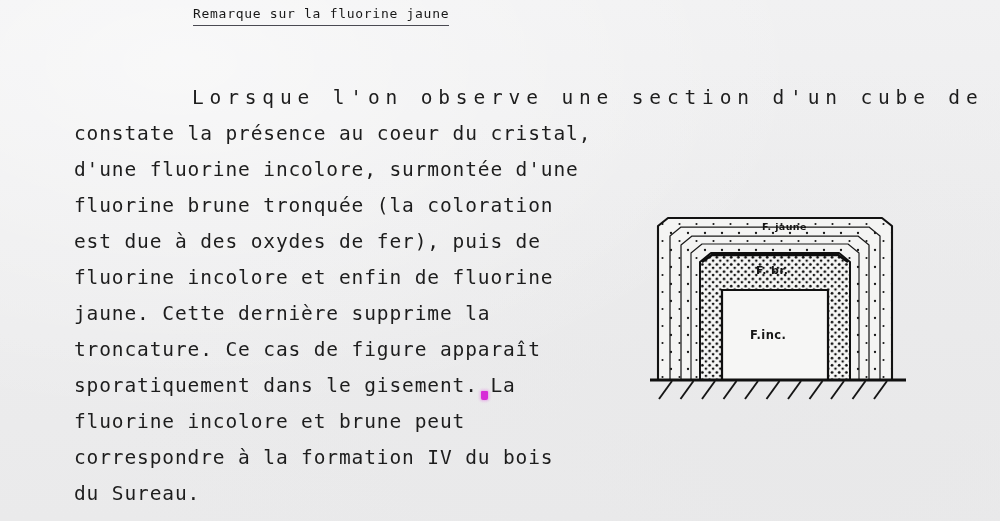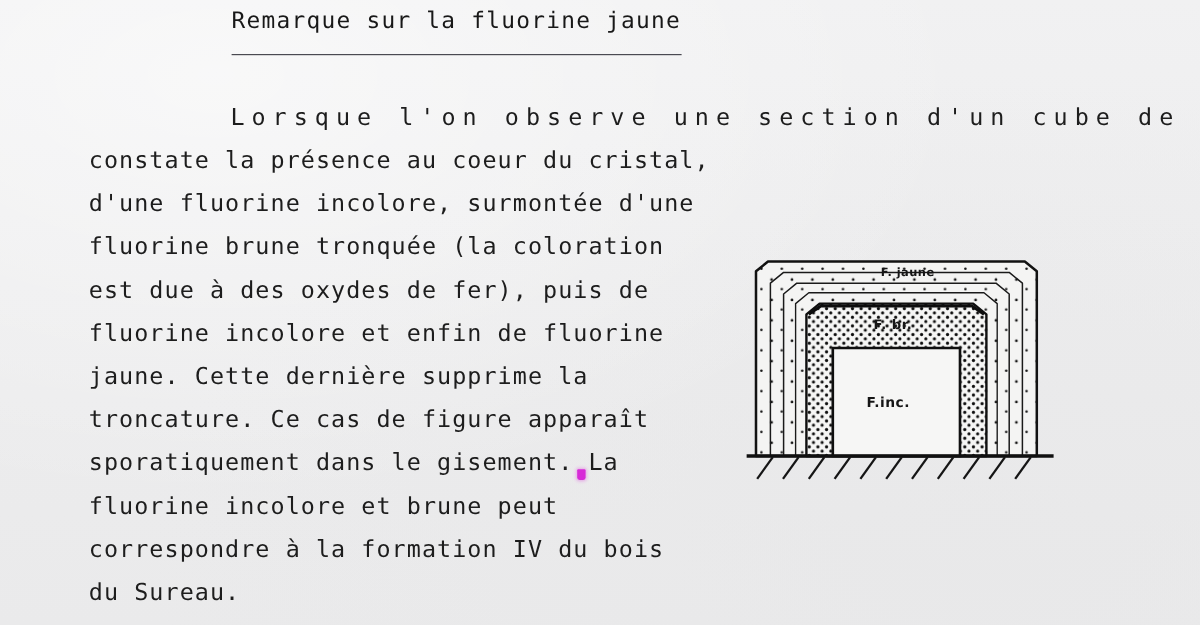--- a/index.html
+++ b/index.html
@@ -25,25 +25,25 @@
       radial-gradient(ellipse at 18% 12%, rgba(255,255,255,0.55), rgba(255,255,255,0) 55%),
       radial-gradient(ellipse at 82% 88%, rgba(232,232,233,0.8), rgba(255,255,255,0) 60%),
       linear-gradient(180deg, #f1f1f2 0%, #ededee 45%, #eaeaeb 100%);
   }
 
   
   #doc-title {
     position: absolute;
     left: 193px;
     top: 6px;
-    font-size: 19px;
+    font-size: 13px;
     letter-spacing: 0.055em;
     white-space: nowrap;
     border-bottom: 1.6px solid #4a4a52;
-    padding-bottom: 17px;
+    padding-bottom: 4px;
     color: #181818;
   }
 
   
   #body-text {
     position: absolute;
     left: 74px;
     top: 80px;
     width: 930px;
   }
@@ -71,21 +71,21 @@
     height: 9px;
     background: #d61ad6;
     border-radius: 1px 1px 2px 2px;
     box-shadow: 0 0 3px 1px rgba(214,26,214,0.35);
     opacity: 0.92;
   }
 
   
   #diagram {
     position: absolute;
-    left: 622px;
+    left: 650px;
     top: 212px;
     width: 260px;
     height: 188px;
   }
   #diagram svg {
     display: block;
     width: 260px;
     height: 188px;
   }
   .dg-label {

